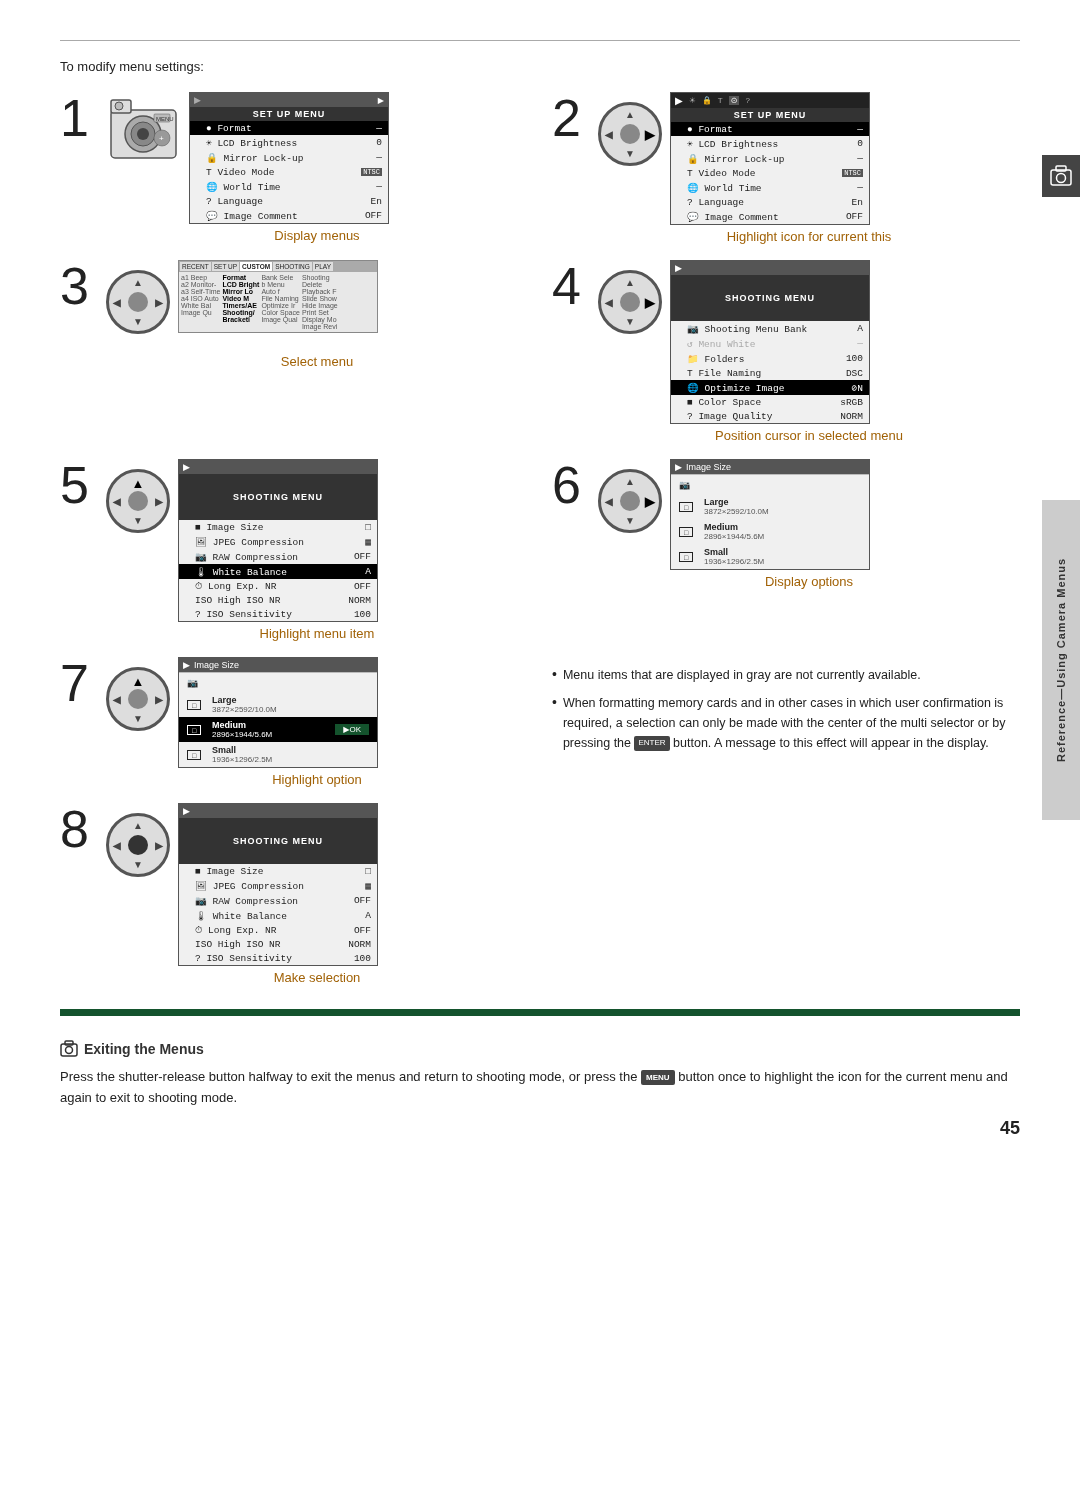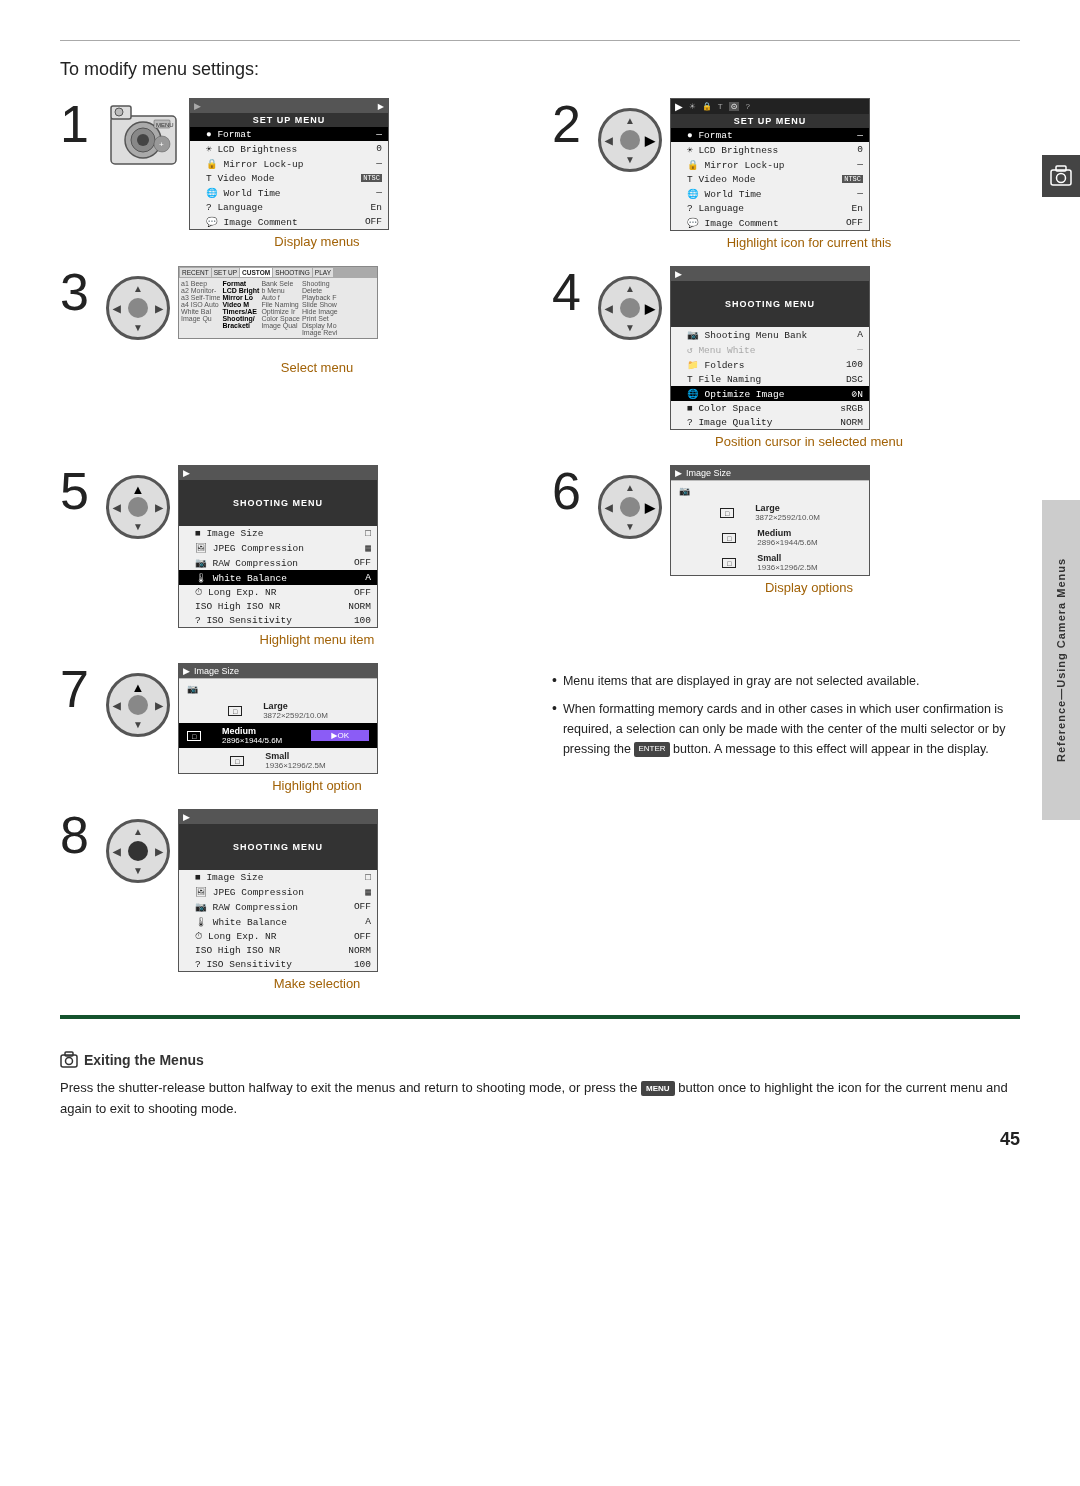--- a/index.html
+++ b/index.html
@@ -51,21 +51,21 @@
       justify-content: center;
       color: #fff;
     }
 
     .top-line {
       border-top: 1px solid #aaa;
       margin-bottom: 18px;
     }
 
     .intro-text {
-      font-size: 18px;
+      font-size: 13px;
       margin-bottom: 18px;
       color: #222;
     }
 
     
     .steps-grid {
       display: grid;
       grid-template-columns: 1fr 1fr;
       gap: 16px 24px;
       margin-bottom: 16px;
@@ -225,34 +225,33 @@
       display: flex;
       align-items: center;
       gap: 4px;
     }
 
     .imagesize-item {
       display: flex;
       align-items: center;
       padding: 3px 8px;
       font-size: 9px;
-      gap: 21px;
-      justify-content: center;
+      gap: 11px;
     }
 
     .imagesize-item.highlighted {
       background: #000;
       color: #fff;
     }
 
     .ok-badge {
-      background: #8b5cf6;
+      background: #14532d;
       color: #fff;
       font-size: 8px;
-      padding: 1px 20px;
+      padding: 1px 8px;
       margin-left: auto;
     }
 
     .size-icon {
       width: 14px;
       height: 10px;
       border: 1px solid currentColor;
       display: inline-block;
       font-size: 7px;
       text-align: center;
@@ -294,22 +293,22 @@
       font-size: 8px;
       padding: 1px 5px;
       border-radius: 2px;
       vertical-align: middle;
       font-weight: bold;
     }
 
     
     .exiting-section {
       margin-top: 24px;
-      border-top: 4px solid #14532d;
-      padding-top: 32px;
+      border-top: 7px solid #14532d;
+      padding-top: 24px;
     }
 
     .exiting-title {
       font-size: 14px;
       font-weight: bold;
       color: #333;
       margin-bottom: 8px;
       display: flex;
       align-items: center;
       gap: 6px;
@@ -765,21 +764,21 @@
             </div>
           </div>
         </div>
         <div class="step-label">Highlight option</div>
       </div>
     </div>
 
     <div style="padding-top:8px;">
       <div class="note-bullet">
         <span class="bullet-dot">•</span>
-        <span class="note-text">Menu items that are displayed in gray are not selected available.</span>
+        <span class="note-text">Menu items that are displayed in gray are not currently available.</span>
       </div>
       <div class="note-bullet">
         <span class="bullet-dot">•</span>
         <span class="note-text">When formatting memory cards and in other cases in which user confirmation is required, a selection can only be made with the center of the multi selector or by pressing the <span class="enter-badge">ENTER</span> button. A message to this effect will appear in the display.</span>
       </div>
     </div>
 
   </div>
 
   <div style="display:grid;grid-template-columns:1fr 1fr;gap:16px 24px;margin-bottom:16px;">

